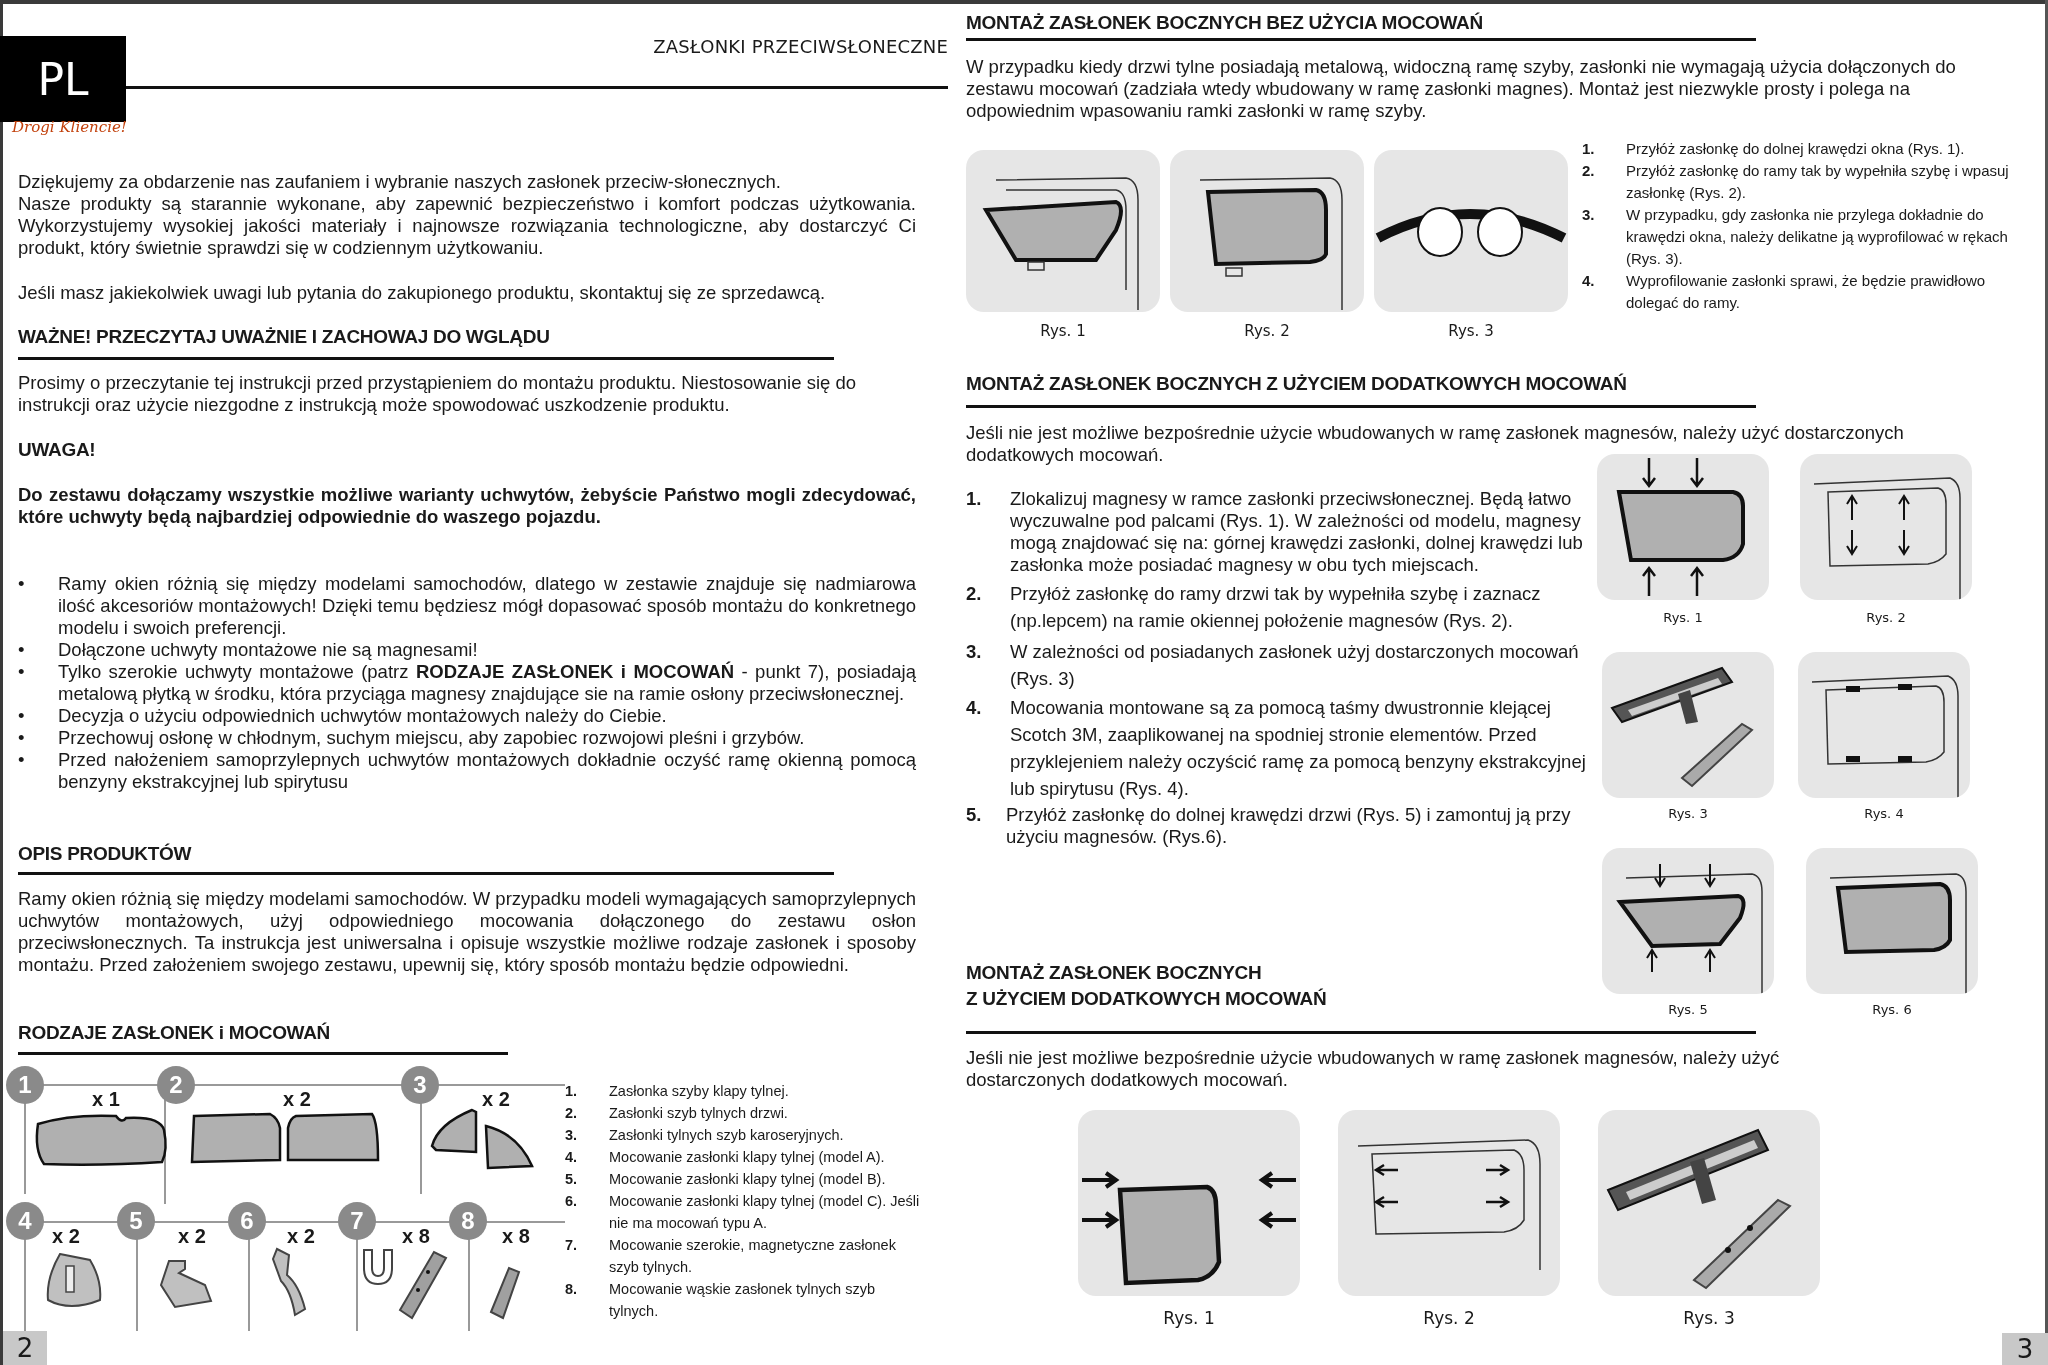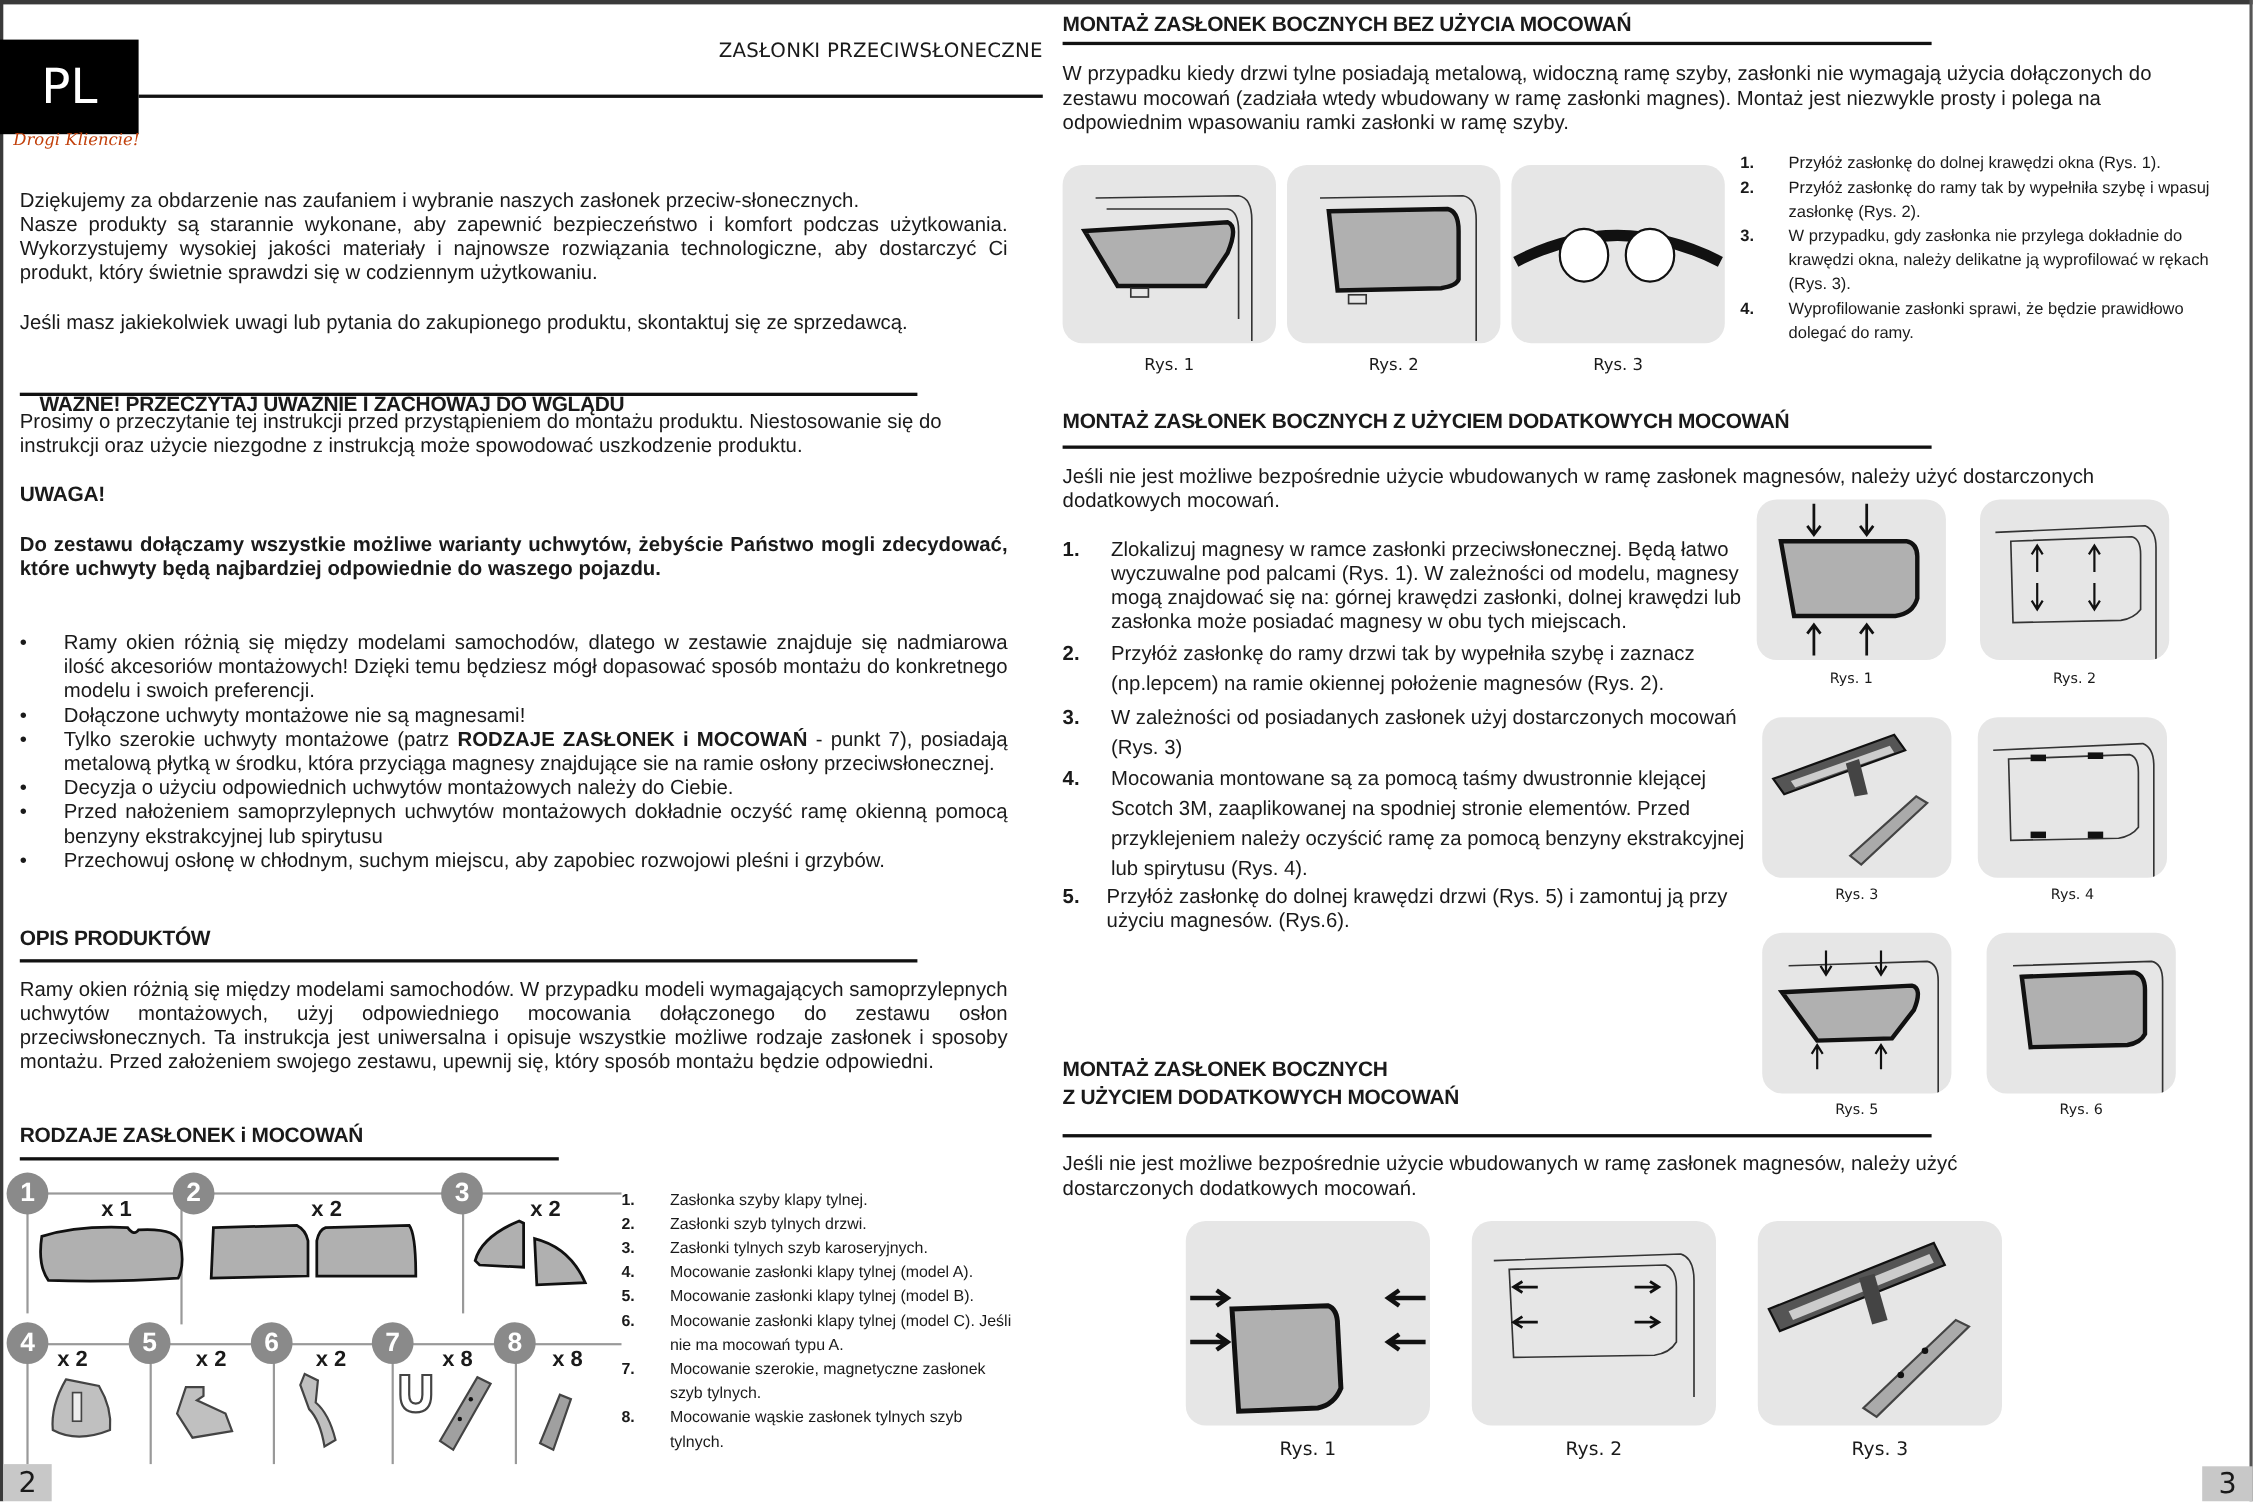--- a/index.html
+++ b/index.html
@@ -38,33 +38,33 @@
 
 <div class="abs lang-box">PL</div>
 <div class="abs doc-title">ZASŁONKI PRZECIWSŁONECZNE</div>
 <div class="abs title-rule"></div>
 <div class="abs greeting">Drogi Kliencie!</div>
 
 <div class="abs txt" style="left:18px;top:154px;width:900px;margin-top:17px;">Dziękujemy za obdarzenie nas zaufaniem i wybranie naszych zasłonek przeciw-słonecznych.</div>
 <div class="abs txt just" style="left:18px;top:193px;width:898px;">Nasze produkty są starannie wykonane, aby zapewnić bezpieczeństwo i komfort podczas użytkowania. Wykorzystujemy wysokiej jakości materiały i najnowsze rozwiązania technologiczne, aby dostarczyć Ci produkt, który świetnie sprawdzi się w codziennym użytkowaniu.</div>
 <div class="abs txt" style="left:18px;top:282px;width:900px;">Jeśli masz jakiekolwiek uwagi lub pytania do zakupionego produktu, skontaktuj się ze sprzedawcą.</div>
 
-<div class="abs h" style="left:36px;top:326px;margin-top:32px;">WAŻNE! PRZECZYTAJ UWAŻNIE I ZACHOWAJ DO WGLĄDU</div>
+<div class="abs h" style="left:18px;top:326px;">WAŻNE! PRZECZYTAJ UWAŻNIE I ZACHOWAJ DO WGLĄDU</div>
 <div class="abs rule" style="left:18px;top:357px;width:816px;"></div>
 <div class="abs txt" style="left:18px;top:372px;width:902px;">Prosimy o przeczytanie tej instrukcji przed przystąpieniem do montażu produktu. Niestosowanie się do instrukcji oraz użycie niezgodne z instrukcją może spowodować uszkodzenie produktu.</div>
 <div class="abs h" style="left:18px;top:439px;">UWAGA!</div>
 <div class="abs txt just" style="left:18px;top:484px;width:898px;font-weight:bold;">Do zestawu dołączamy wszystkie możliwe warianty uchwytów, żebyście Państwo mogli zdecydować, które uchwyty będą najbardziej odpowiednie do waszego pojazdu.</div>
 
 <div class="abs txt just" style="left:18px;top:573px;width:898px;">
   <div class="bul">Ramy okien różnią się między modelami samochodów, dlatego w zestawie znajduje się nadmiarowa ilość akcesoriów montażowych! Dzięki temu będziesz mógł dopasować sposób montażu do konkretnego modelu i swoich preferencji.</div>
   <div class="bul">Dołączone uchwyty montażowe nie są magnesami!</div>
   <div class="bul"><span>Tylko szerokie uchwyty montażowe (patrz </span><b>RODZAJE ZASŁONEK i MOCOWAŃ</b><span> - punkt 7), posiadają metalową płytką w środku, która przyciąga magnesy znajdujące sie na ramie osłony przeciwsłonecznej.</span></div>
   <div class="bul">Decyzja o użyciu odpowiednich uchwytów montażowych należy do Ciebie.</div>
+  <div class="bul">Przechowuj osłonę w chłodnym, suchym miejscu, aby zapobiec rozwojowi pleśni i grzybów.</div>
   <div class="bul">Przed nałożeniem samoprzylepnych uchwytów montażowych dokładnie oczyść ramę okienną pomocą benzyny ekstrakcyjnej lub spirytusu</div>
-  <div class="bul">Przechowuj osłonę w chłodnym, suchym miejscu, aby zapobiec rozwojowi pleśni i grzybów.</div>
 </div>
 
 <div class="abs h" style="left:18px;top:843px;">OPIS  PRODUKTÓW</div>
 <div class="abs rule" style="left:18px;top:872px;width:816px;"></div>
 <div class="abs txt just" style="left:18px;top:888px;width:898px;">Ramy okien różnią się między modelami samochodów. W przypadku modeli wymagających samoprzylepnych uchwytów montażowych, użyj odpowiedniego mocowania dołączonego do zestawu osłon przeciwsłonecznych. Ta instrukcja jest uniwersalna i opisuje wszystkie możliwe rodzaje zasłonek i sposoby montażu. Przed założeniem swojego zestawu, upewnij się, który sposób montażu będzie odpowiedni.</div>
 
 <div class="abs h" style="left:18px;top:1022px;">RODZAJE ZASŁONEK i MOCOWAŃ</div>
 <div class="abs rule" style="left:18px;top:1052px;width:490px;"></div>
 
 <div>

